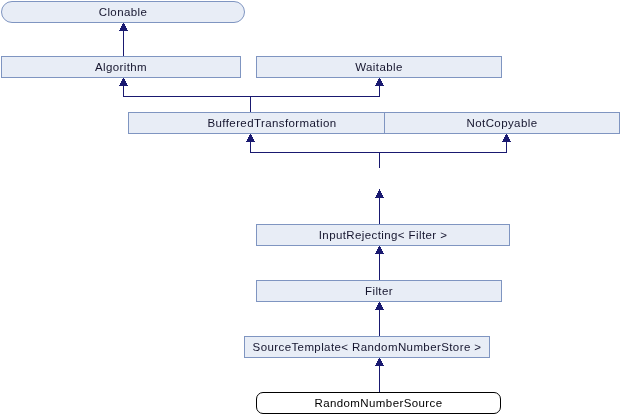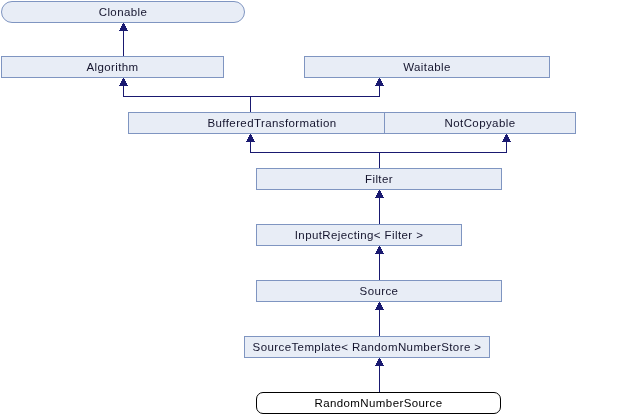--- a/index.html
+++ b/index.html
@@ -53,26 +53,26 @@
     white-space: nowrap;
     cursor: pointer;
   }
   .node.current {
     background: var(--current-fill);
     border: 1px solid var(--current-border);
     color: var(--current-text);
     cursor: default;
   }
   #node-clonable            { left: 1px;   top: 1px;   width: 244px; border-radius: 11px; }
-  #node-algorithm           { left: 1px;   top: 56px;  width: 223px; }
-  #node-waitable            { left: 256px; top: 56px;  width: 246px; margin-left: 48px; }
+  #node-algorithm           { left: 1px;   top: 56px;  width: 240px; }
+  #node-waitable            { left: 256px; top: 56px;  width: 246px; }
   #node-buffered            { left: 128px; top: 112px; width: 288px; }
-  #node-notcopyable         { left: 384px; top: 112px; width: 192px; text-align: right; }
+  #node-notcopyable         { left: 384px; top: 112px; width: 236px; text-align: right; }
   #node-filter              { left: 256px; top: 168px; width: 246px; }
-  #node-inputrejecting      { left: 256px; top: 224px; width: 206px; }
+  #node-inputrejecting      { left: 256px; top: 224px; width: 254px; }
   #node-source              { left: 256px; top: 280px; width: 246px; }
   #node-sourcetemplate      { left: 244px; top: 336px; width: 246px; }
   #node-randomnumbersource  { left: 256px; top: 392px; width: 245px; border-radius: 7px; }
 </style>
 </head>
 <body>
 
 <div class="diagram">
 
   <svg class="edges" width="630" height="416" viewBox="0 0 630 416" shape-rendering="crispEdges">
@@ -124,23 +124,22 @@
   <div class="node" id="node-clonable">Clonable</div>
 
   <div class="node" id="node-algorithm">Algorithm</div>
 
   <div class="node" id="node-waitable">Waitable</div>
 
   <div class="node" id="node-buffered">BufferedTransformation</div>
 
   <div class="node" id="node-notcopyable">NotCopyable</div>
 
-  <div class="node" id="node-filter">Filter</div>
 
   <div class="node" id="node-inputrejecting">InputRejecting&lt; Filter &gt;</div>
 
-  <div class="node" id="node-source">Source</div>
+  <div class="node" id="node-source">Filter</div>
 
   <div class="node" id="node-sourcetemplate">SourceTemplate&lt; RandomNumberStore &gt;</div>
 
   <div class="node current" id="node-randomnumbersource">RandomNumberSource</div>
 
 </div>
 
 </body></html>

